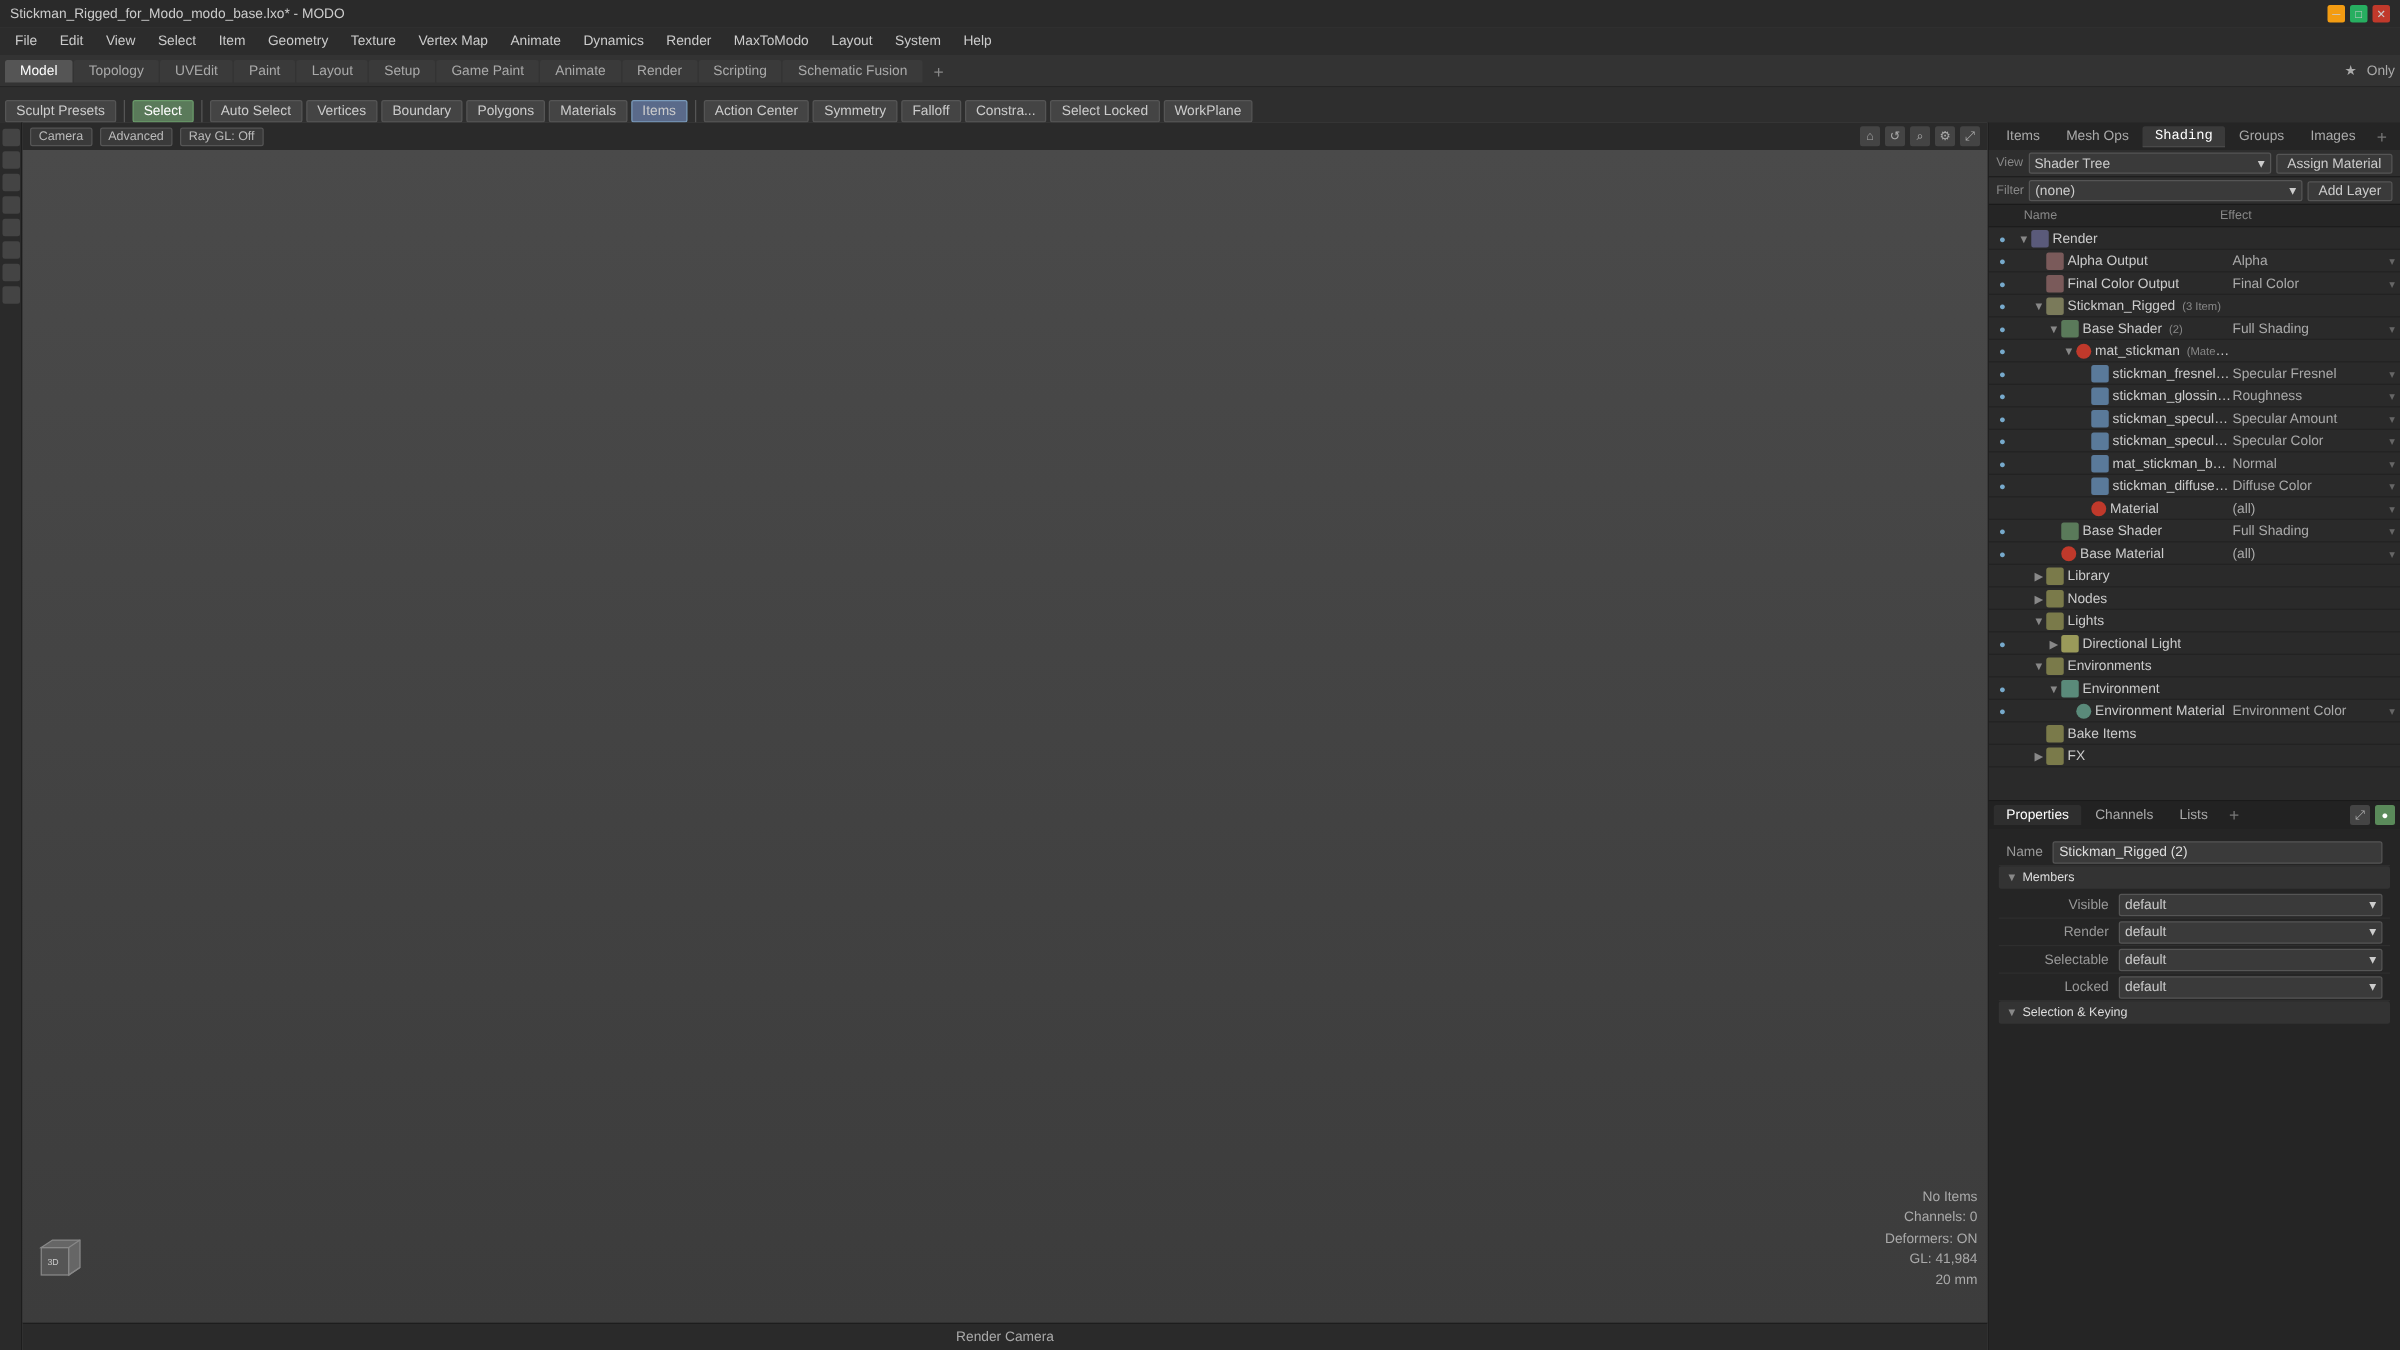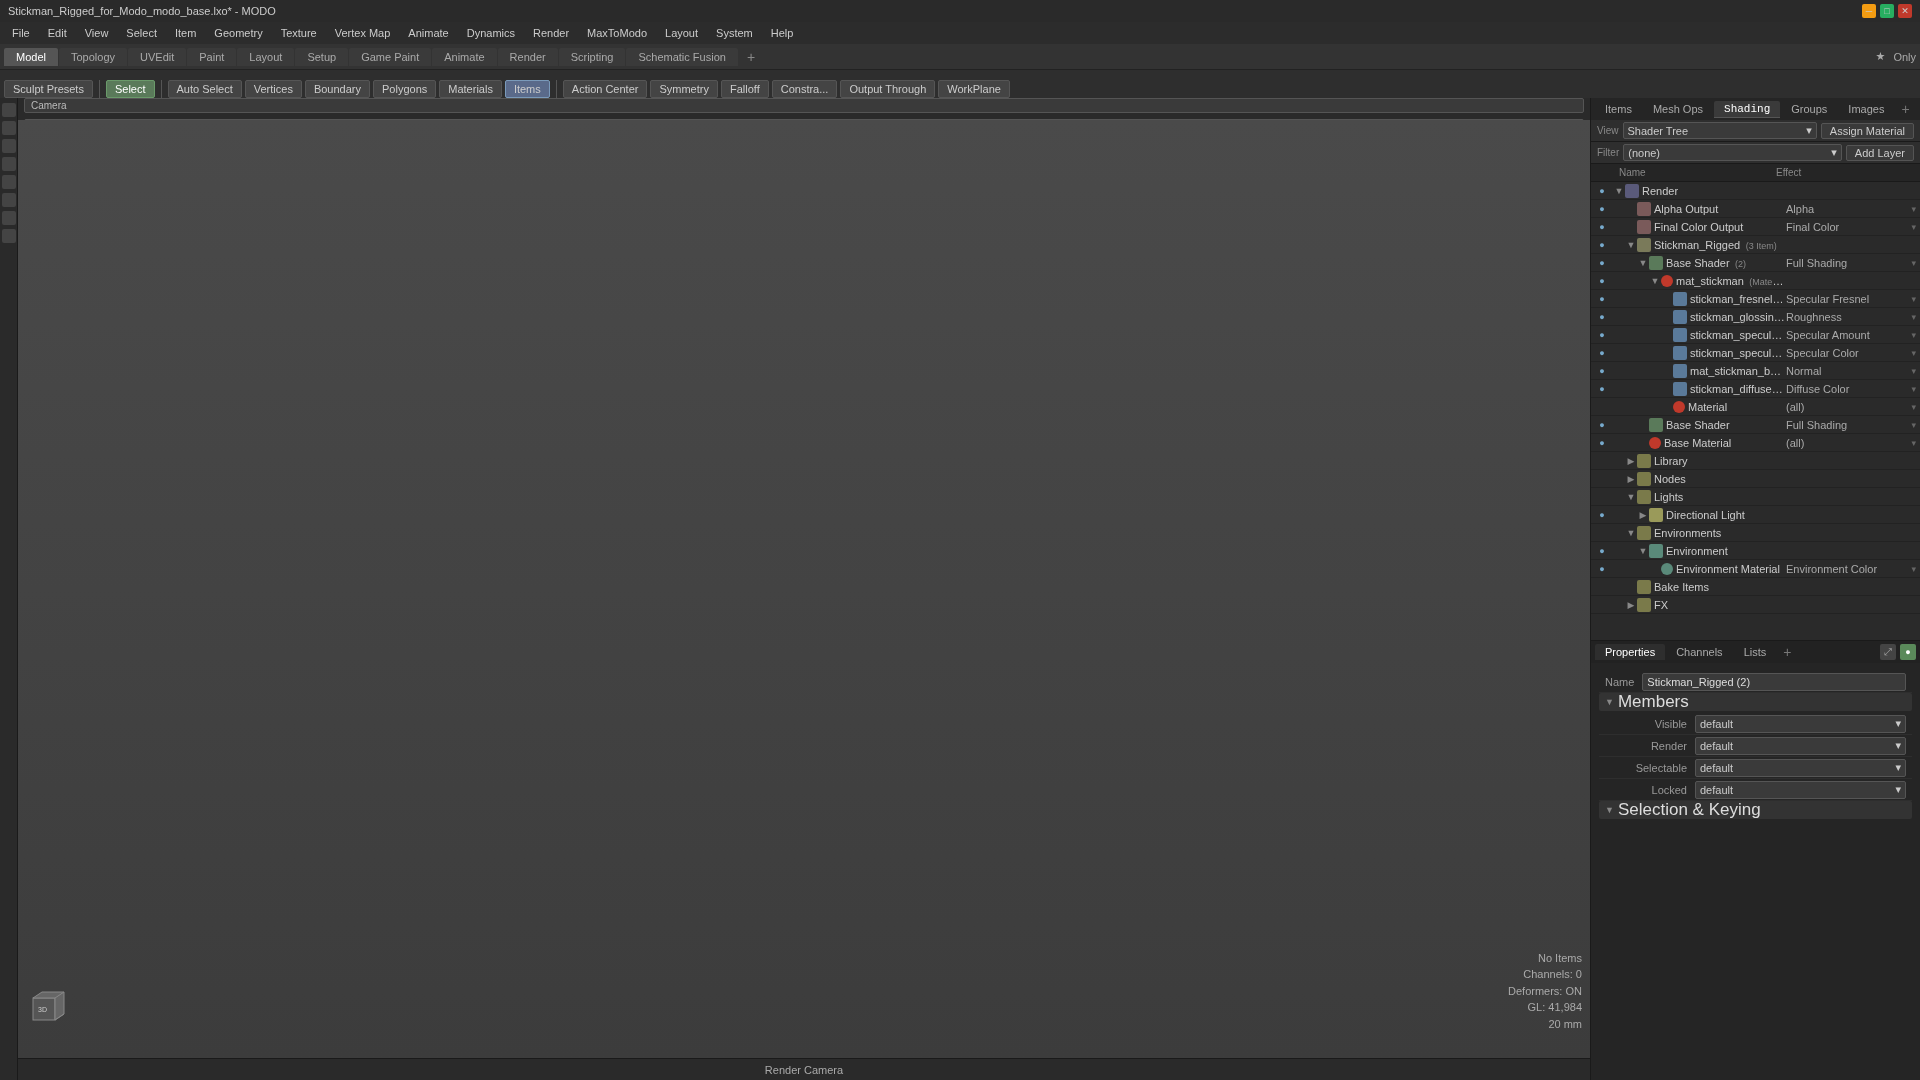--- a/index.html
+++ b/index.html
@@ -108,25 +108,25 @@
     #viewport {
       flex: 1;
       background: #404040;
       position: relative;
       overflow: hidden;
     }
     #viewport-toolbar {
       height: 22px;
       background: #2a2a2a;
       display: flex;
+      align-items: center;
       padding: 0 6px;
       gap: 6px;
       font-size: 11px;
       color: #aaa;
-      flex-direction: column;
     }
     .vp-btn {
       padding: 1px 6px;
       background: #3a3a3a;
       border: 1px solid #555;
       border-radius: 2px;
       color: #bbb;
       font-size: 10px;
       cursor: pointer;
     }
@@ -326,21 +326,21 @@
     .prop-section-header {
       height: 18px;
       background: #333;
       display: flex;
       align-items: center;
       padding: 0 6px;
       cursor: pointer;
       border-radius: 2px;
       margin-bottom: 2px;
     }
-    .prop-section-label { font-size: 17px; color: #ddd; }
+    .prop-section-label { font-size: 10px; color: #ddd; }
     .prop-triangle { color: #888; margin-right: 4px; font-size: 9px; }
 
     .prop-row {
       height: 22px;
       display: flex;
       align-items: center;
       padding: 0 6px;
       border-bottom: 1px solid #2e2e2e;
     }
     .prop-label { width: 90px; font-size: 11px; color: #999; flex-shrink: 0; text-align: right; padding-right: 8px; }
@@ -448,21 +448,21 @@
   <div class="sub-btn">Vertices</div>
   <div class="sub-btn">Boundary</div>
   <div class="sub-btn">Polygons</div>
   <div class="sub-btn">Materials</div>
   <div class="sub-btn highlight">Items</div>
   <div class="sub-sep"></div>
   <div class="sub-btn">Action Center</div>
   <div class="sub-btn">Symmetry</div>
   <div class="sub-btn">Falloff</div>
   <div class="sub-btn">Constra...</div>
-  <div class="sub-btn">Output Through</div>
+  <div class="sub-btn">Select Locked</div>
   <div class="sub-btn">WorkPlane</div>
 </div>
 
 <div id="content">
 
   <div id="left-panel">
     <div class="tool-icon"></div>
     <div class="tool-icon"></div>
     <div class="tool-icon"></div>
     <div class="tool-icon"></div>

